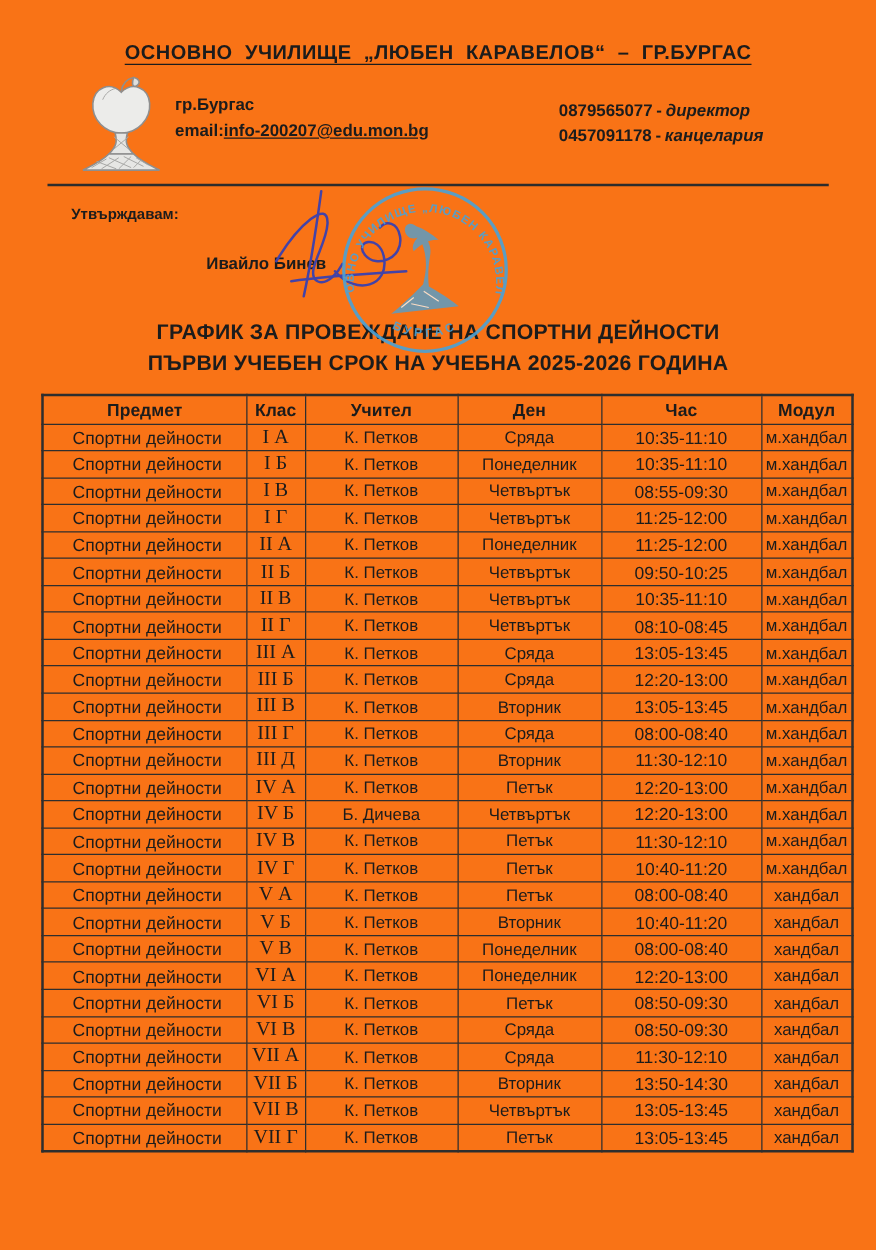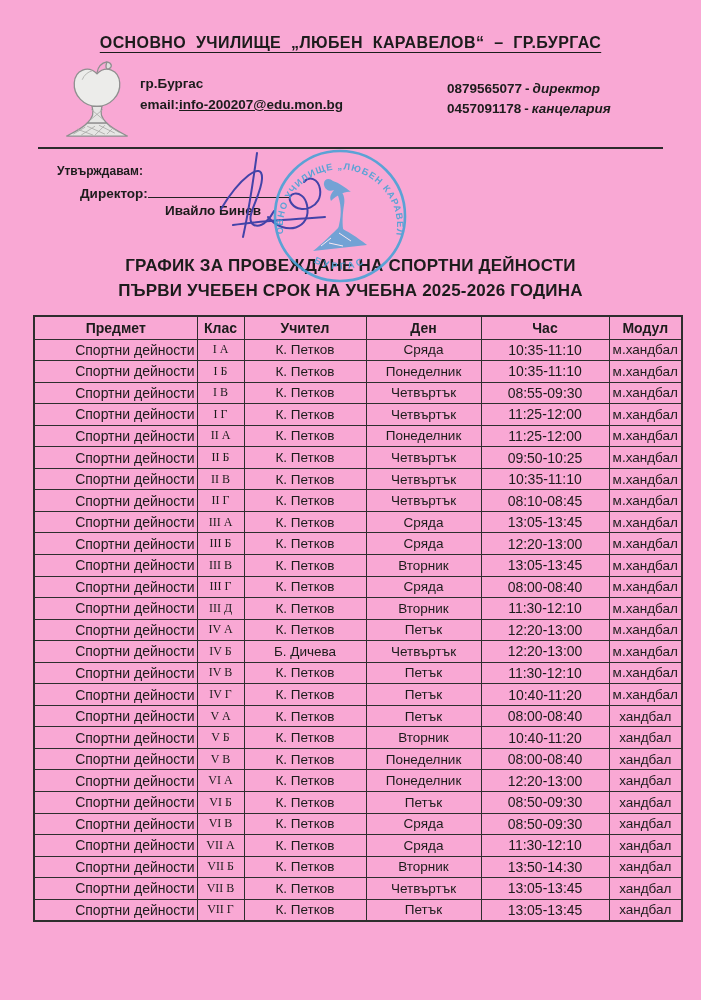--- a/index.html
+++ b/index.html
@@ -2,21 +2,21 @@
 <html lang="bg"><head>
 <meta charset="utf-8">
 <style>
   * { margin: 0; padding: 0; box-sizing: border-box; }
   html, body { background: #e9e9e7; }
   body { font-family: "Liberation Sans", "DejaVu Sans", sans-serif; color: #1c1c1c; }
   .page {
     position: relative;
     width: 701px; height: 1000px;
     margin: 0 auto;
-    background: #f9a8d4;
+    background: #f97316;
     overflow: hidden;
   }
 
   
   .school-name {
     position: absolute; top: 34px; left: 0; width: 100%;
     text-align: center;
     font-size: 16px; font-weight: bold;
     letter-spacing: 0.4px; word-spacing: 5px;
     text-decoration: underline;
@@ -56,22 +56,22 @@
   table.sched th, table.sched td {
     border: 1px solid #2e2e2e;
     height: 21.55px;
     padding: 0 2px;
     text-align: center;
     vertical-align: middle;
     overflow: hidden; white-space: nowrap;
   }
   table.sched { border: 2px solid #2e2e2e; padding-left: 28px; }
   table.sched th { height: 23px; font-size: 14px; font-weight: bold; }
-  table.sched td.c-subject { text-align: right; padding-left: 6px; font-size: 14px; }
-  table.sched td.c-class { font-family: "Liberation Serif", "DejaVu Serif", serif; font-size: 12px; margin-left: 28px; }
+  table.sched td.c-subject { text-align: center; padding-left: 6px; font-size: 14px; }
+  table.sched td.c-class { font-family: "Liberation Serif", "DejaVu Serif", serif; font-size: 16px; margin-left: 28px; }
   table.sched td.c-time { font-size: 14px; margin-top: 40px; }
 </style>
 </head>
 <body>
 
 <div class="page">
 
   <div class="school-name">ОСНОВНО  УЧИЛИЩЕ  „ЛЮБЕН  КАРАВЕЛОВ“ – ГР.БУРГАС</div>
 
   <svg class="logo" viewBox="0 0 80 85" aria-hidden="true">
@@ -96,21 +96,20 @@
   </div>
 
   <div class="phone-block">
     <div class="phone-line"><span class="num">0879565077</span><span class="sep">-</span><span class="role">директор</span></div>
     <div class="phone-line"><span class="num">0457091178</span><span class="sep">-</span><span class="role">канцелария</span></div>
   </div>
 
   <div class="head-rule"></div>
 
   <div class="approve-label">Утвърждавам:</div>
-  <div class="director-line"><span>Директор:</span><span class="director-underline"></span></div>
   <div class="director-name">Ивайло Бинев</div>
 
   <svg class="signature" viewBox="0 0 132 96" aria-hidden="true">
     <g fill="none" stroke="#4343a8" stroke-width="2" stroke-linecap="round">
       <path d="M44 6 C41 28, 37 58, 30 90"></path>
       <path d="M8 62 C26 32, 50 12, 49 32 C48 50, 30 72, 41 78 C49 82, 58 70, 61 64"></path>
       <path d="M55 70 C72 90, 99 82, 94 58 C90 40, 70 46, 79 57 C88 68, 110 60, 107 42 C105 31, 96 29, 91 35"></path>
       <path d="M20 78 C45 74, 80 72, 112 70"></path>
     </g>
   </svg>

